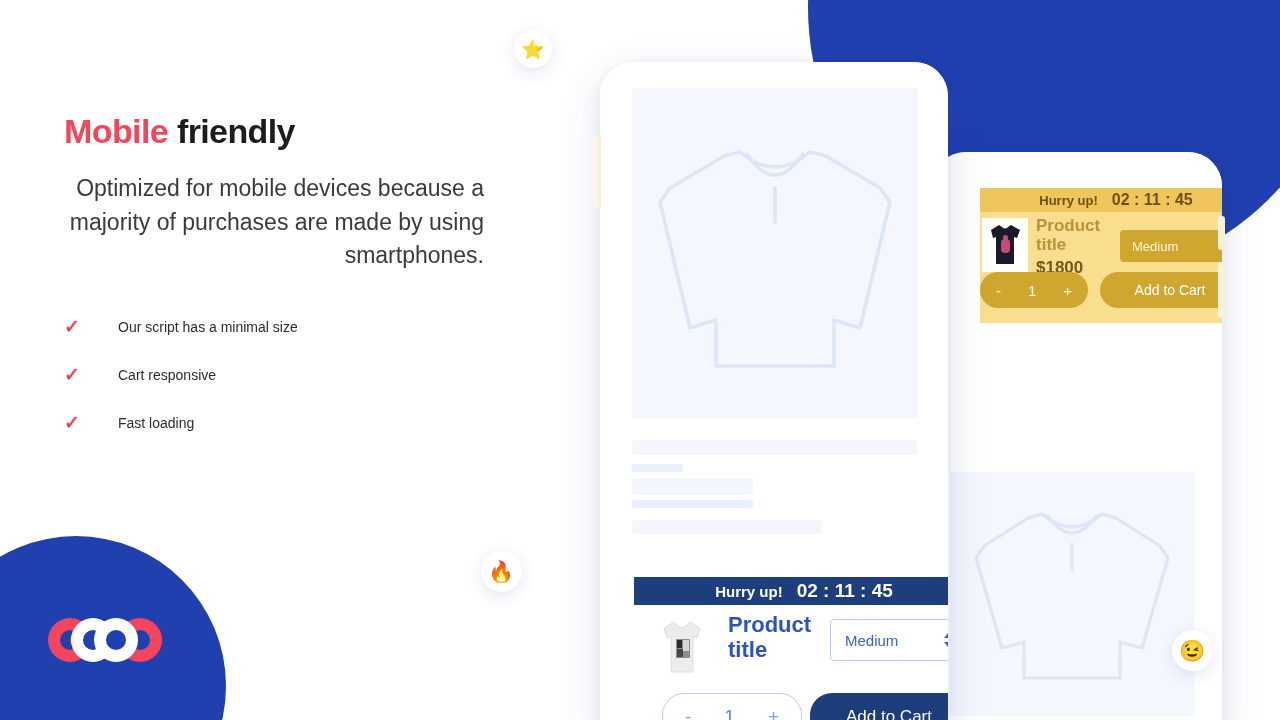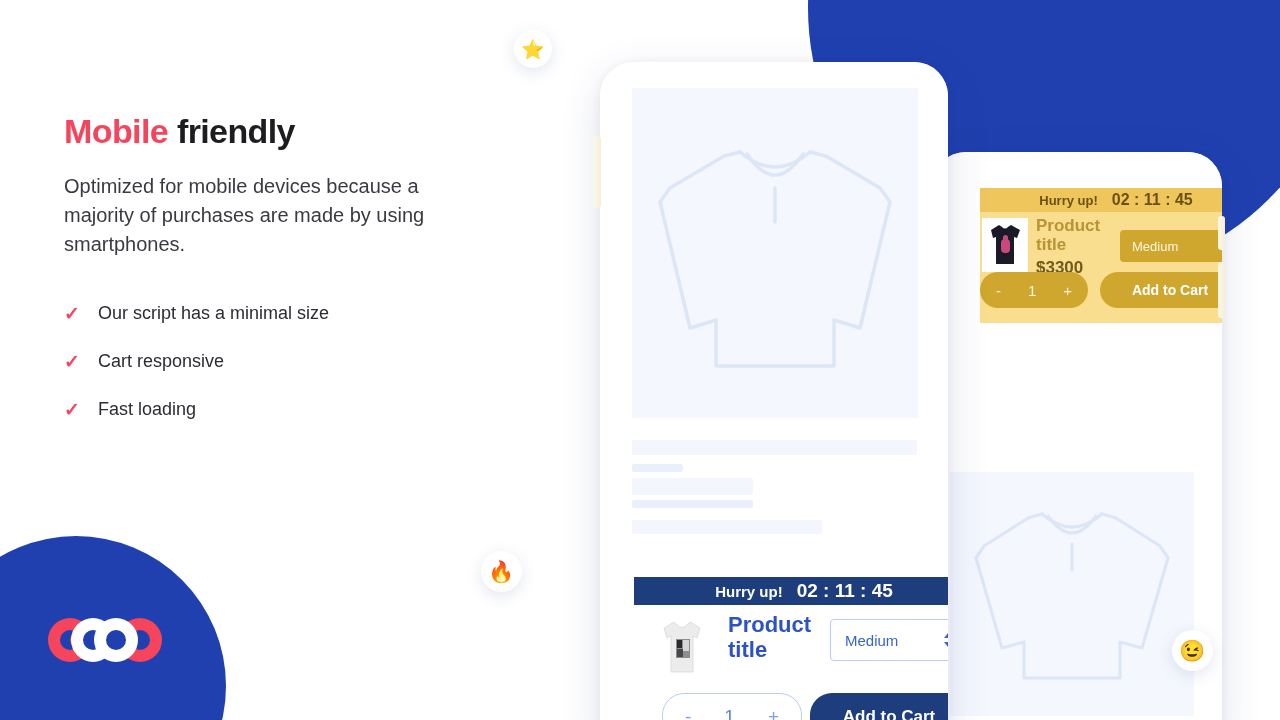--- a/index.html
+++ b/index.html
@@ -35,39 +35,40 @@
     font-size:34px;
     font-weight:700;
     letter-spacing:-0.6px;
     color:#1d1d21;
     line-height:1.12;
     white-space:nowrap;
   }
   .headline .hl-red { color:#f5455c; }
   .lede {
     margin-top:22px;
-    font-size:20px;
+    font-size:23px;
     line-height:1.46;
     color:#3a3a42;
     font-weight:400;
     max-width:420px;
+    text-align:right;
   }
   .checklist { margin-top:30px; list-style:none; }
   .check-item {
     display:flex; align-items:center;
     height:48px;
   }
   .check-mark {
     width:34px; flex:0 0 34px;
     color:#f5455c;
     font-size:19px; font-weight:700;
     line-height:1;
   }
   .check-text {
-    font-size:18px; color:#2c2c33; font-weight:400;
+    font-size:14px; color:#2c2c33; font-weight:400;margin-left:20px;
   }
 
   
   .logo { position:absolute; left:44px; top:616px; z-index:8; }
 
   
   .phone {
     position:absolute;
     background:#ffffff;
     border-radius:34px;
@@ -117,21 +118,21 @@
   .variant-label { flex:1; }
   .stepper {
     position:absolute;
     display:flex; align-items:center; justify-content:space-between;
     border-radius:22px;
   }
   .atc {
     position:absolute;
     display:flex; align-items:center; justify-content:center;
     border-radius:22px;
-    font-weight:700;
+    font-weight:400;
   }
 
   
   .bar-blue .bar-head { background:#1d3d7c; color:#fff; }
   .bar-blue .bar-body { background:#fff; }
   .bar-blue .ptitle { color:#2d52c4; }
   .bar-blue .variant { border:1.5px solid #b9cdf5; color:#3a63cf; background:#fff; }
   .bar-blue .stepper { border:1.5px solid #b9cdf5; color:#7aa0e8; background:#fff; }
   .bar-blue .atc { background:#1d3d7c; color:#fff; }
 
@@ -192,21 +193,21 @@
         <div class="bar-body" style="height:111px;">
           <div class="thumb" style="left:2px; top:6px; width:46px; height:54px;">
             <svg viewBox="0 0 46 54" width="46" height="54">
               <rect x="0" y="0" width="46" height="54" fill="#ffffff"></rect>
               <path d="M9 12 L17 7 L20 9 Q23 12 26 9 L29 7 L38 12 L35 20 L32 19 L32 46 L14 46 L14 19 L11 20 Z" fill="#1a1a28"></path>
               <rect x="19" y="21" width="9" height="14" rx="4" fill="#c94a7a"></rect>
               <rect x="21" y="17" width="5" height="6" rx="2.5" fill="#c94a7a"></rect>
             </svg>
           </div>
           <div class="ptitle" style="left:56px; top:4px; width:70px; font-size:17px;">Product title</div>
-          <div class="pprice" style="left:56px; top:46px; font-size:17px;">$3300</div>
+          <div class="pprice" style="left:56px; top:46px; font-size:17px;">$1800</div>
           <div class="variant" style="left:140px; top:18px; width:120px; height:32px; padding:0 12px; font-size:13px;">
             <span class="variant-label">Medium</span>
             <svg width="9" height="14" viewBox="0 0 9 14">
               <path d="M4.5 1 L8 5 L1 5 Z" fill="#fdf6df"></path>
               <path d="M4.5 13 L8 9 L1 9 Z" fill="#fdf6df"></path>
             </svg>
           </div>
           <div class="stepper" style="left:0px; top:60px; width:108px; height:36px; padding:0 16px; font-size:15px;">
             <span>-</span>
             <span>1</span>

